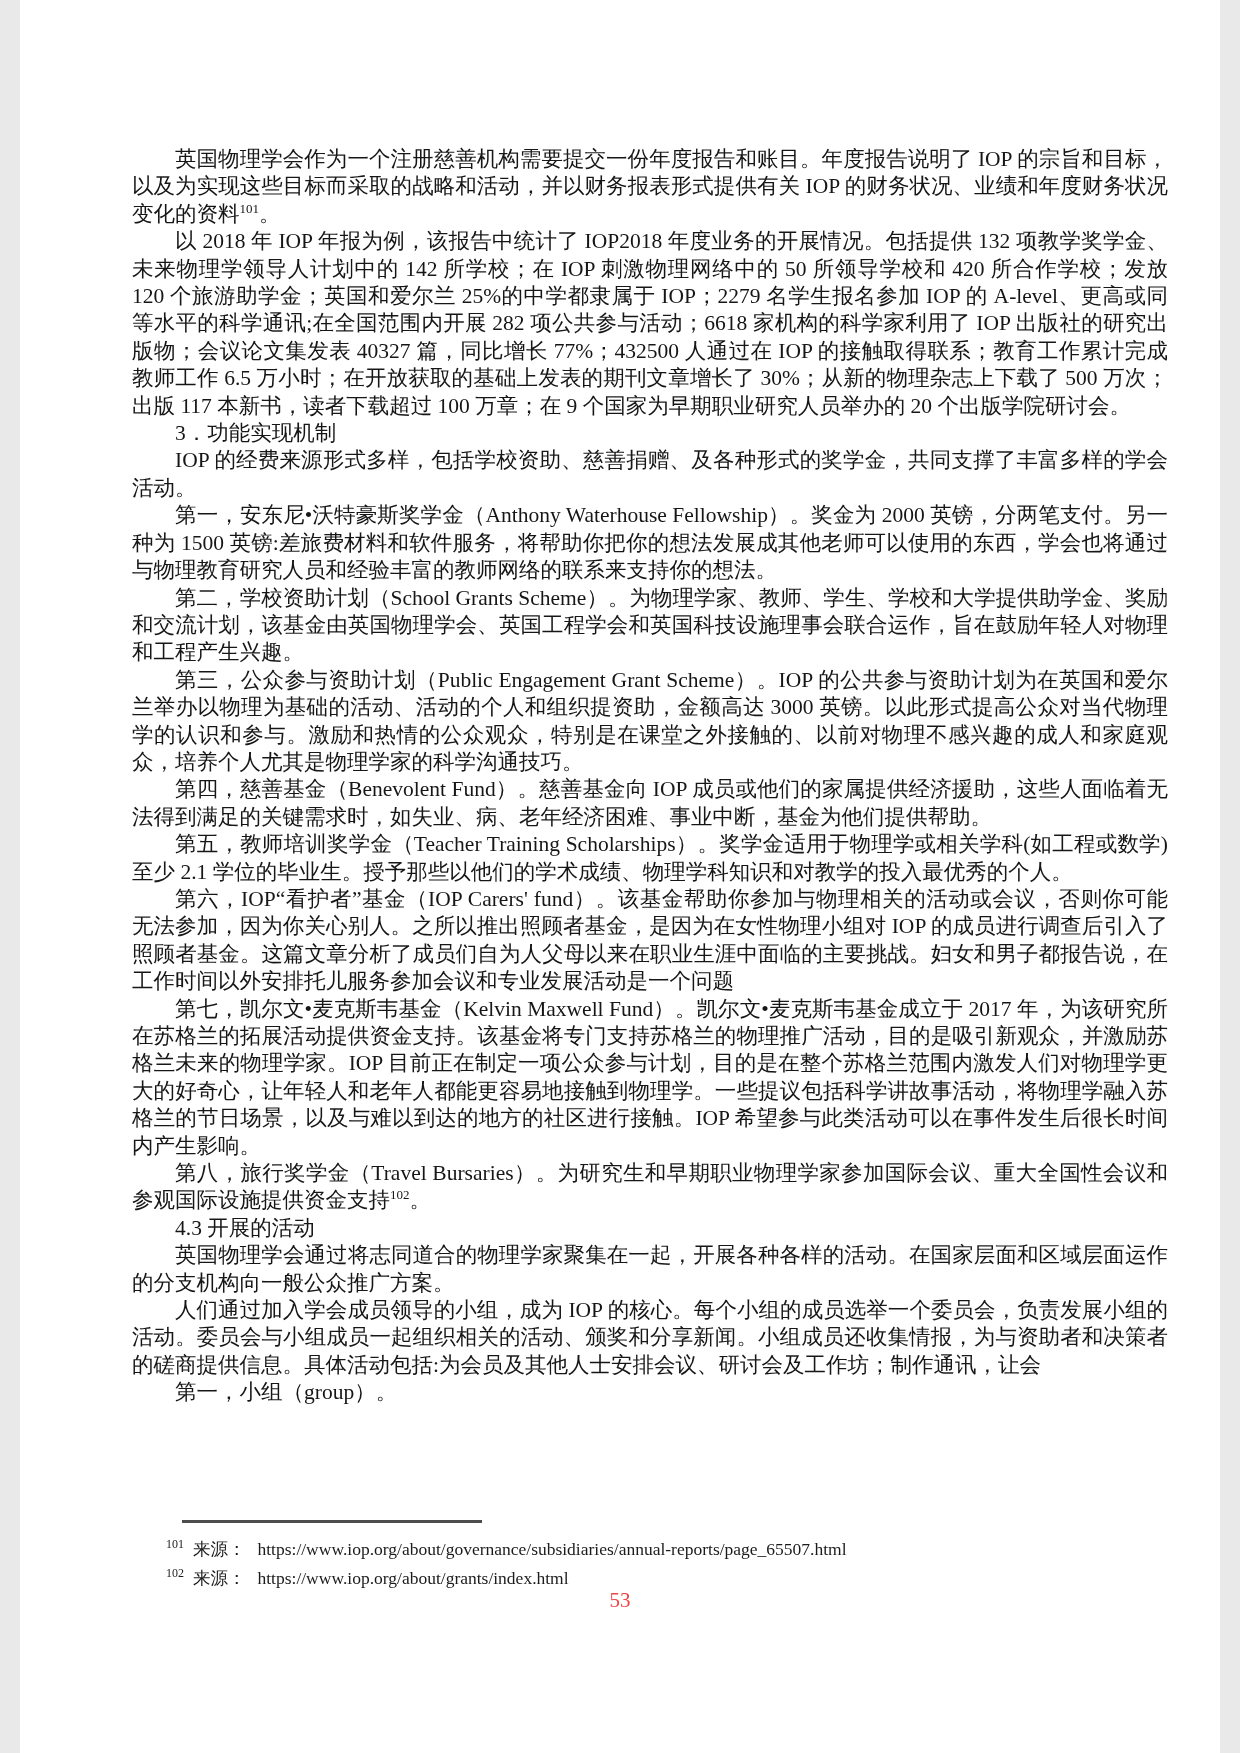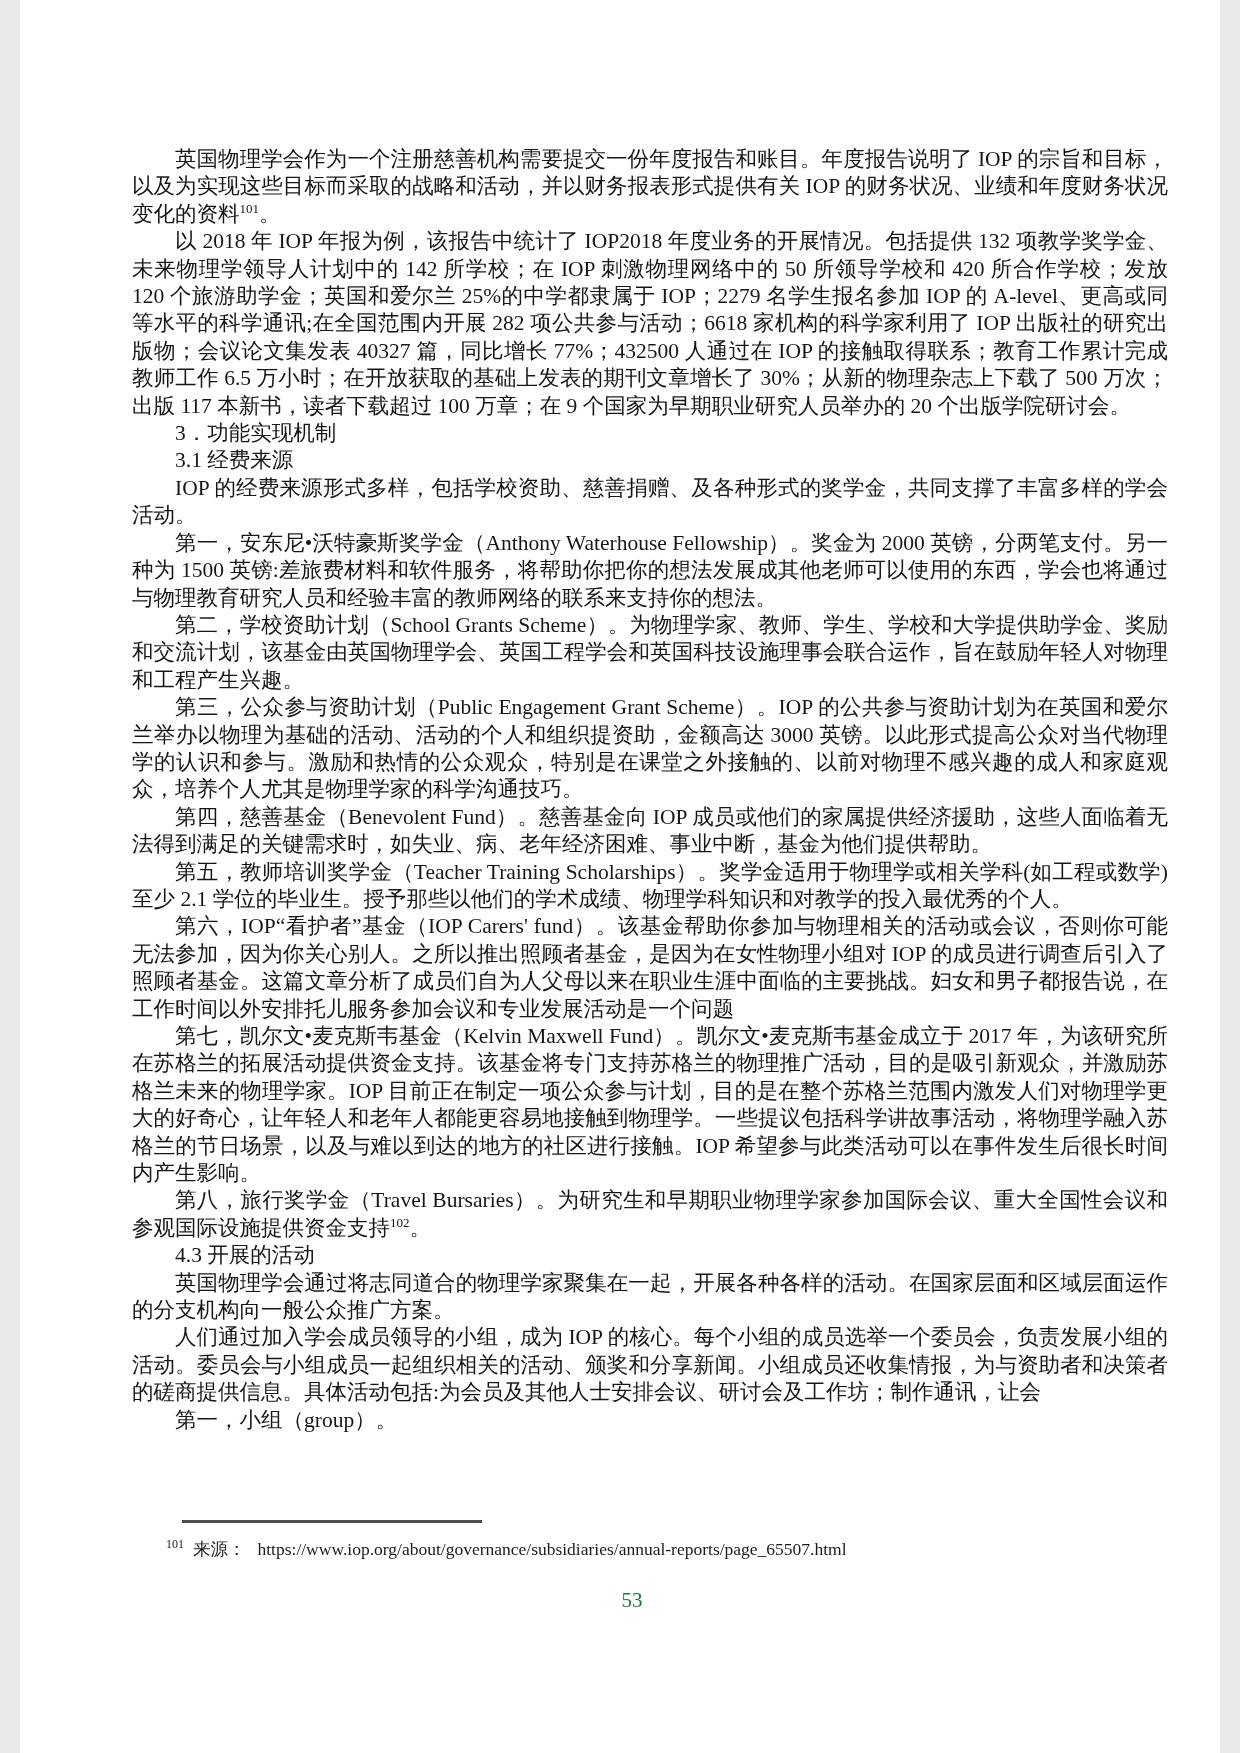--- a/index.html
+++ b/index.html
@@ -60,55 +60,57 @@
     font-size: 12px;
     vertical-align: super;
     line-height: 0;
     margin-right: 9px;
   }
   .footnote .fn-label {
     margin-right: 12px;
   }
   .page-number {
     position: absolute;
-    left: 12px;
+    left: 0;
     top: 1588px;
     width: 100%;
     text-align: center;
     font-size: 21px;
-    color: #15803d;
+    color: #ef4444;
   }
 </style>
 </head>
 <body>
 
 <div class="page">
 
   <div class="body-text" id="blocks">
       <p class="block body"><span>英国物理学会作为一个注册慈善机构需要提交一份年度报告和账目。年度报告说明了 IOP 的宗旨和目标，以及为实现这些目标而采取的战略和活动，并以财务报表形式提供有关 IOP 的财务状况、业绩和年度财务状况变化的资料</span><sup class="fn-ref">101</sup><span>。</span></p>
       <p class="block body"><span>以 2018 年 IOP 年报为例，该报告中统计了 IOP2018 年度业务的开展情况。包括提供 132 项教学奖学金、未来物理学领导人计划中的 142 所学校；在 IOP 刺激物理网络中的 50 所领导学校和 420 所合作学校；发放 120 个旅游助学金；英国和爱尔兰 25%的中学都隶属于 IOP；2279 名学生报名参加 IOP 的 A-level、更高或同等水平的科学通讯;在全国范围内开展 282 项公共参与活动；6618 家机构的科学家利用了 IOP 出版社的研究出版物；会议论文集发表 40327 篇，同比增长 77%；432500 人通过在 IOP 的接触取得联系；教育工作累计完成教师工作 6.5 万小时；在开放获取的基础上发表的期刊文章增长了 30%；从新的物理杂志上下载了 500 万次；出版 117 本新书，读者下载超过 100 万章；在 9 个国家为早期职业研究人员举办的 20 个出版学院研讨会。</span></p>
       <p class="block heading"><span>3．功能实现机制</span></p>
-      <p class="block subheading"><span>3.1 经费来源</span></p>
       <p class="block body"><span>IOP 的经费来源形式多样，包括学校资助、慈善捐赠、及各种形式的奖学金，共同支撑了丰富多样的学会活动。</span></p>
       <p class="block body"><span>第一，安东尼•沃特豪斯奖学金（Anthony Waterhouse Fellowship）。奖金为 2000 英镑，分两笔支付。另一种为 1500 英镑:差旅费材料和软件服务，将帮助你把你的想法发展成其他老师可以使用的东西，学会也将通过与物理教育研究人员和经验丰富的教师网络的联系来支持你的想法。</span></p>
       <p class="block body"><span>第二，学校资助计划（School Grants Scheme）。为物理学家、教师、学生、学校和大学提供助学金、奖励和交流计划，该基金由英国物理学会、英国工程学会和英国科技设施理事会联合运作，旨在鼓励年轻人对物理和工程产生兴趣。</span></p>
       <p class="block body"><span>第三，公众参与资助计划（Public Engagement Grant Scheme）。IOP 的公共参与资助计划为在英国和爱尔兰举办以物理为基础的活动、活动的个人和组织提资助，金额高达 3000 英镑。以此形式提高公众对当代物理学的认识和参与。激励和热情的公众观众，特别是在课堂之外接触的、以前对物理不感兴趣的成人和家庭观众，培养个人尤其是物理学家的科学沟通技巧。</span></p>
       <p class="block body"><span>第四，慈善基金（Benevolent Fund）。慈善基金向 IOP 成员或他们的家属提供经济援助，这些人面临着无法得到满足的关键需求时，如失业、病、老年经济困难、事业中断，基金为他们提供帮助。</span></p>
       <p class="block body"><span>第五，教师培训奖学金（Teacher Training Scholarships）。奖学金适用于物理学或相关学科(如工程或数学)至少 2.1 学位的毕业生。授予那些以他们的学术成绩、物理学科知识和对教学的投入最优秀的个人。</span></p>
       <p class="block body"><span>第六，IOP“看护者”基金（IOP Carers' fund）。该基金帮助你参加与物理相关的活动或会议，否则你可能无法参加，因为你关心别人。之所以推出照顾者基金，是因为在女性物理小组对 IOP 的成员进行调查后引入了照顾者基金。这篇文章分析了成员们自为人父母以来在职业生涯中面临的主要挑战。妇女和男子都报告说，在工作时间以外安排托儿服务参加会议和专业发展活动是一个问题</span></p>
       <p class="block body"><span>第七，凯尔文•麦克斯韦基金（Kelvin Maxwell Fund）。凯尔文•麦克斯韦基金成立于 2017 年，为该研究所在苏格兰的拓展活动提供资金支持。该基金将专门支持苏格兰的物理推广活动，目的是吸引新观众，并激励苏格兰未来的物理学家。IOP 目前正在制定一项公众参与计划，目的是在整个苏格兰范围内激发人们对物理学更大的好奇心，让年轻人和老年人都能更容易地接触到物理学。一些提议包括科学讲故事活动，将物理学融入苏格兰的节日场景，以及与难以到达的地方的社区进行接触。IOP 希望参与此类活动可以在事件发生后很长时间内产生影响。</span></p>
       <p class="block body"><span>第八，旅行奖学金（Travel Bursaries）。为研究生和早期职业物理学家参加国际会议、重大全国性会议和参观国际设施提供资金支持</span><sup class="fn-ref">102</sup><span>。</span></p>
       <p class="block subheading"><span>4.3 开展的活动</span></p>
       <p class="block body"><span>英国物理学会通过将志同道合的物理学家聚集在一起，开展各种各样的活动。在国家层面和区域层面运作的分支机构向一般公众推广方案。</span></p>
       <p class="block body"><span>人们通过加入学会成员领导的小组，成为 IOP 的核心。每个小组的成员选举一个委员会，负责发展小组的活动。委员会与小组成员一起组织相关的活动、颁奖和分享新闻。小组成员还收集情报，为与资助者和决策者的磋商提供信息。具体活动包括:为会员及其他人士安排会议、研讨会及工作坊；制作通讯，让会</span></p>
       <p class="block body"><span>第一，小组（group）。</span></p>
     </div>
 
   <div class="footnote-area">
     <div class="footnote-divider"></div>
     <div class="footnote">
       <sup class="fn-marker">101</sup><span class="fn-label">来源：</span><span class="fn-url">https://www.iop.org/about/governance/subsidiaries/annual-reports/page_65507.html</span>
     </div>
+    <div class="footnote">
+      <sup class="fn-marker">102</sup><span class="fn-label">来源：</span><span class="fn-url">https://www.iop.org/about/grants/index.html</span>
+    </div>
   </div>
 
   <div class="page-number">53</div>
 
 </div>
 
 </body></html>

